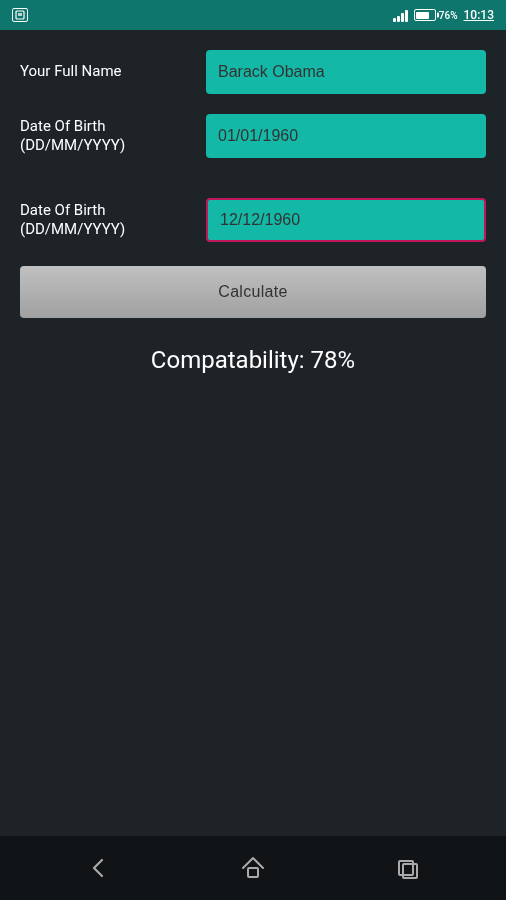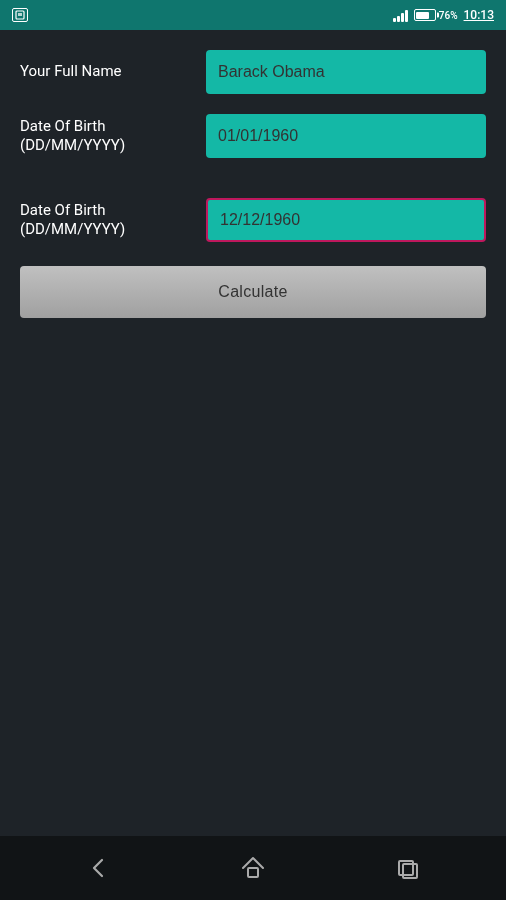--- a/index.html
+++ b/index.html
@@ -271,20 +271,21 @@
 
   <div class="form-row">
     <label class="form-label">Date Of Birth (DD/MM/YYYY)</label>
     <input class="form-input active-input" type="text" value="12/12/1960" style="">
   </div>
 
   <div class="buttons-row">
     <button class="btn">Calculate</button>
   </div>
 
+  <div class="compatibility-result">Compatability: 78%</div>
 
   <div class="content-spacer"></div>
 </div>
 
 <div class="nav-bar">
   <div class="nav-btn">
     <svg width="28" height="28" viewBox="0 0 28 28" class="nav-icon">
       <polyline points="18,6 10,14 18,22" stroke="#aaaaaa" stroke-width="2.2" fill="none" stroke-linecap="round" stroke-linejoin="round"></polyline>
     </svg>
   </div>

